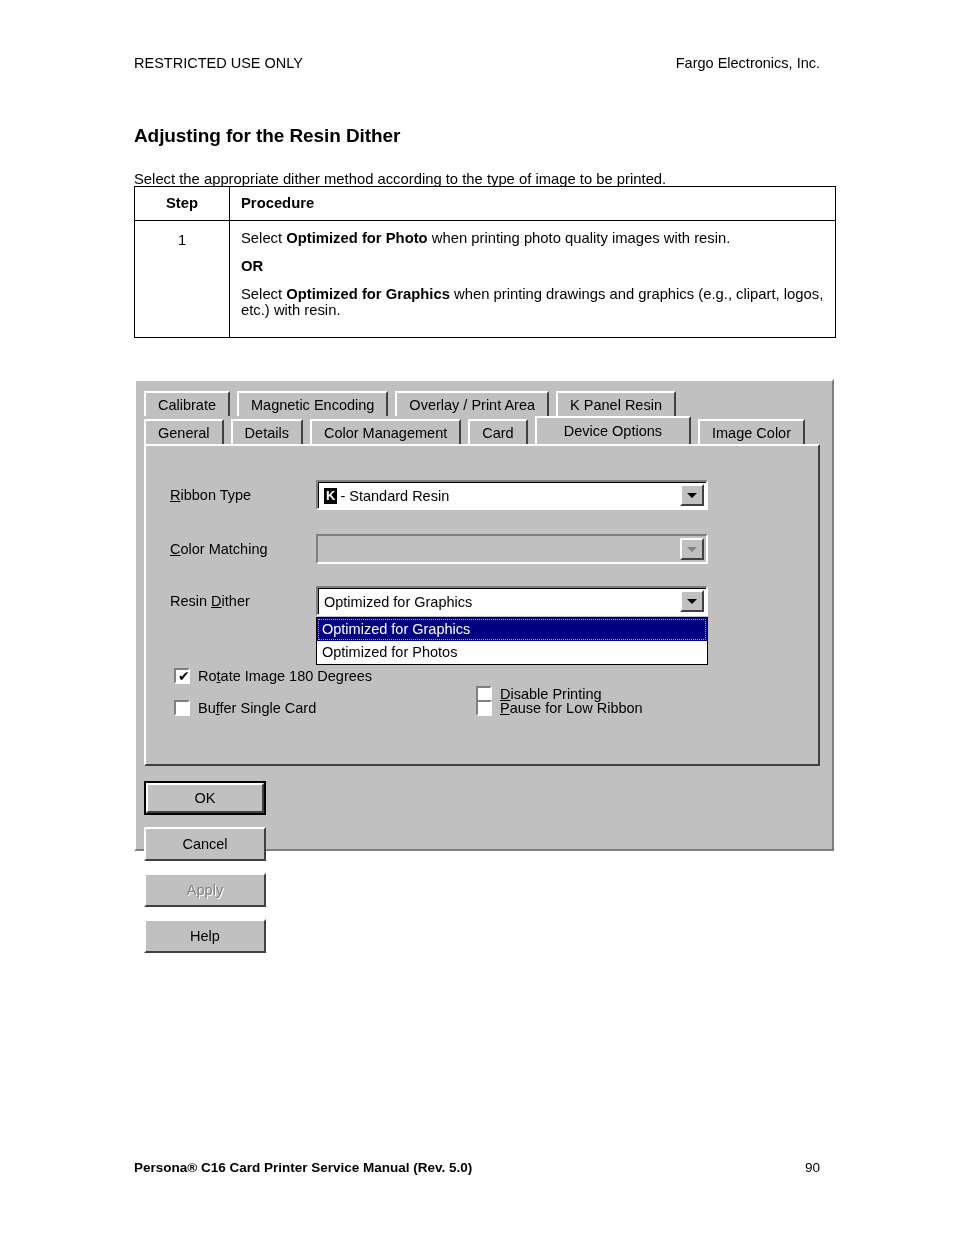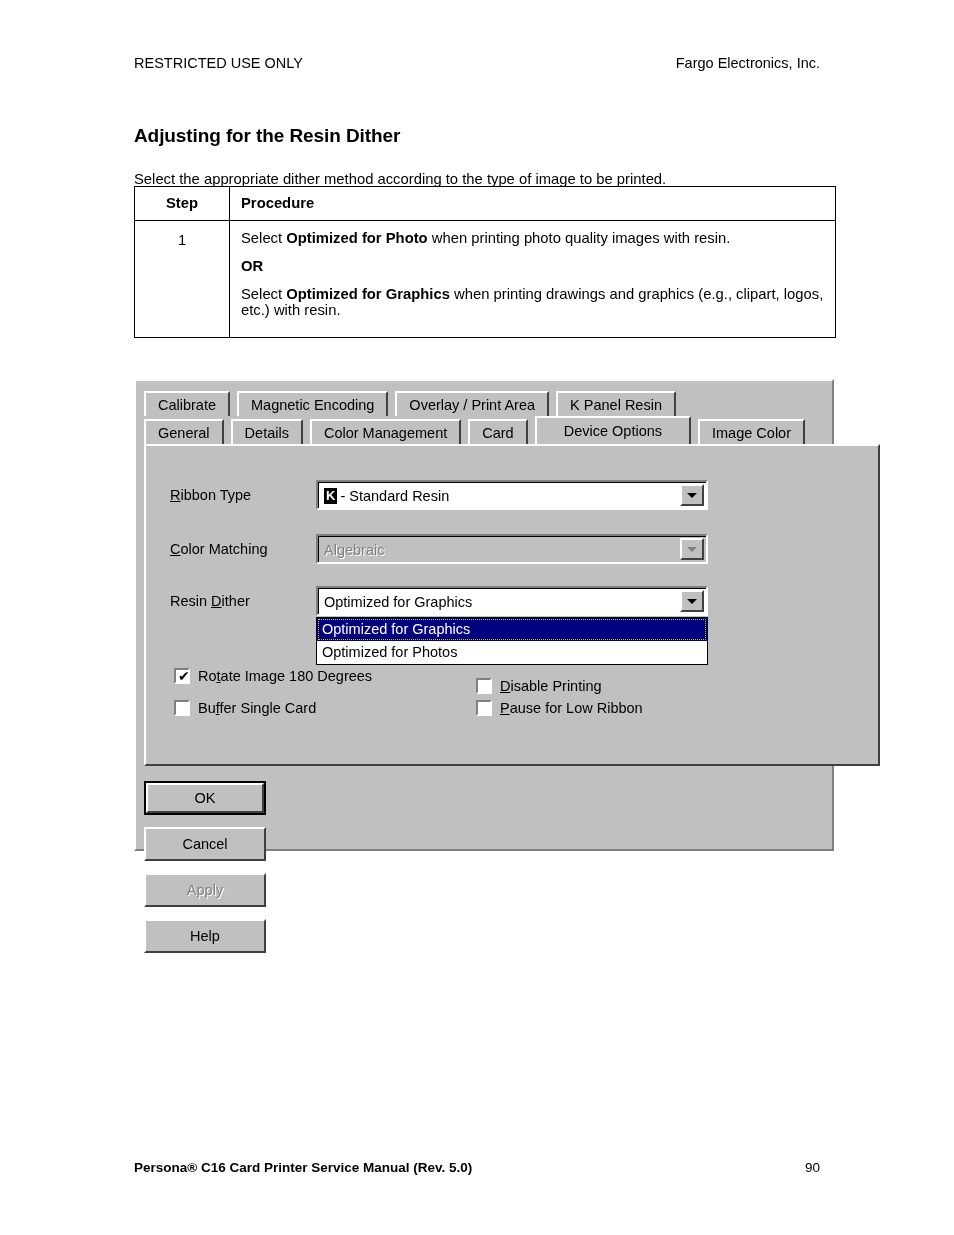--- a/index.html
+++ b/index.html
@@ -131,21 +131,21 @@
     padding: 0 27px;
     z-index: 5;
     border-bottom: none;
   }
 
   
   .tab-page {
     position: absolute;
     left: 8px;
     top: 63px;
-    width: 736px;
+    width: 676px;
     height: 322px;
     background: #c0c0c0;
     box-sizing: border-box;
     border-top: 2px solid #ffffff;
     border-left: 2px solid #ffffff;
     border-right: 2px solid #404040;
     border-bottom: 2px solid #404040;
   }
 
   .field-row {
@@ -432,23 +432,20 @@
         </div>
         <div class="combo-arrow">
           <span class="arrow-glyph"></span>
         </div>
       </div>
     </div>
 
     <div class="field-row" style="left:24px; top:88px;">
       <label class="field-label"><u>C</u><span>olor Matching</span></label>
       <div class="combo disabled">
-        <div class="combo-inner">
-          <span class="combo-text">Algebraic</span>
-        </div>
         <div class="combo-arrow">
           <span class="arrow-glyph"></span>
         </div>
       </div>
     </div>
 
     <div class="field-row" style="left:24px; top:140px;">
       <label class="field-label"><span>Resin </span><u>D</u><span>ither</span></label>
       <div class="combo">
         <div class="combo-inner">
@@ -472,21 +469,21 @@
       <span class="cb-label"><span>Ro</span><u>t</u><span>ate Image 180 Degrees</span></span>
     </div>
 
     <div class="cb-row" style="left:28px; top:254px;">
       <span class="cb-box">
           <span class="tick"></span>
         </span>
       <span class="cb-label"><span>Bu</span><u>f</u><span>fer Single Card</span></span>
     </div>
 
-    <div class="cb-row" style="left:330px; top:232px;">
+    <div class="cb-row" style="left:330px; top:240px;">
       <span class="cb-box">
           <span class="tick"></span>
         </span>
       <span class="cb-label"><span></span><u>D</u><span>isable Printing</span></span>
     </div>
 
     <div class="cb-row" style="left:330px; top:254px;">
       <span class="cb-box">
           <span class="tick"></span>
         </span>

